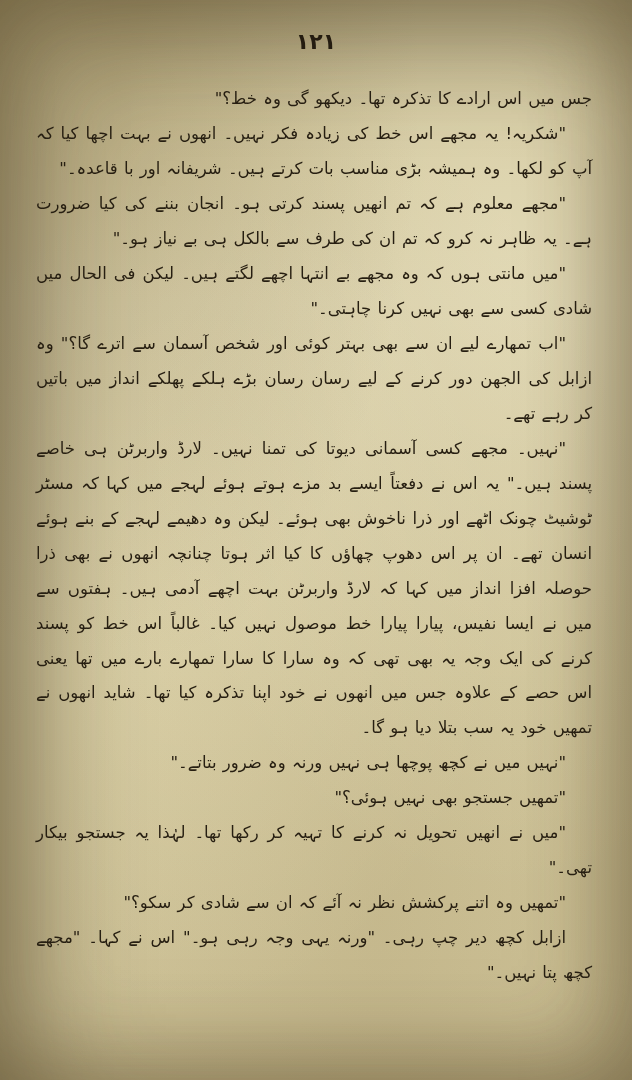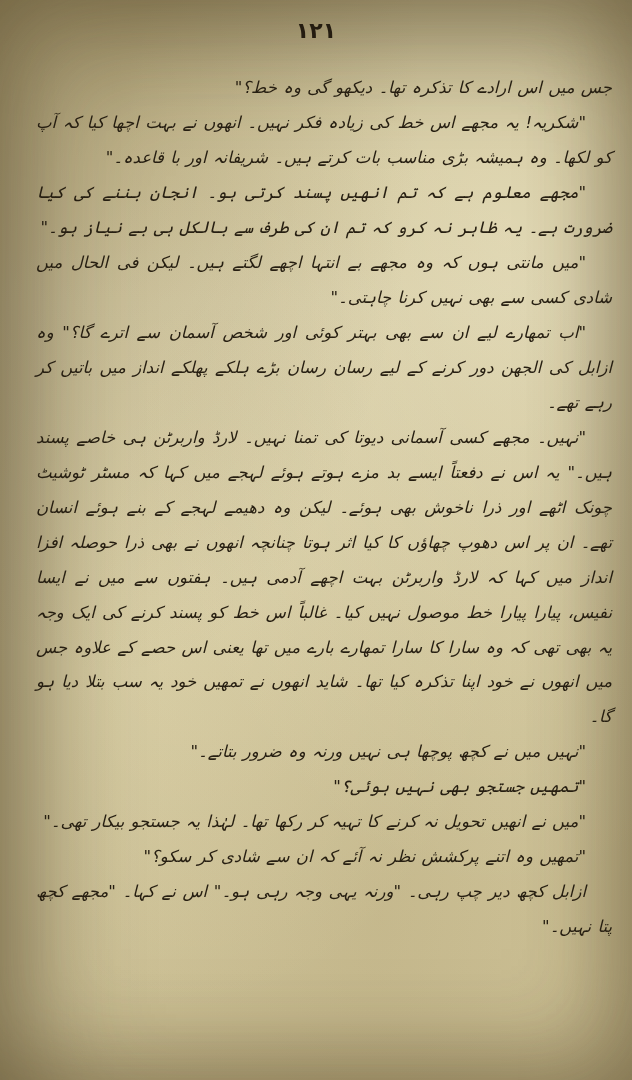--- a/index.html
+++ b/index.html
@@ -20,34 +20,33 @@
       linear-gradient(180deg,#ccc093 0%,#d7cda6 28%,#d3c89d 62%,#cdc196 100%);
     box-shadow:
       inset 0 0 110px rgba(70,55,25,.40),
       inset 45px 55px 110px rgba(55,42,20,.30),
       inset -25px -20px 80px rgba(80,65,30,.22);
     box-sizing:border-box;
     direction:rtl;
   }
   .page-number{
     text-align:center;
-    padding-top:18px;
+    padding-top:29px;
     font-size:22px;
     font-weight:bold;
     color:#241c10;
     letter-spacing:2px;
   }
   .text-block{
-    margin:28px 20px 0 36px;
+    margin:28px 40px 0 36px;
     color:#261e11;
     font-size:16.5px;
     line-height:2.12;
     text-align:justify;
     text-align-last:right;
-    font-style:italic;
   }
   .text-block p{
     margin:0;
     word-spacing:1px;
   }
   .text-block p.indent{
     text-indent:26px;
   }
 </style>
 </head>

